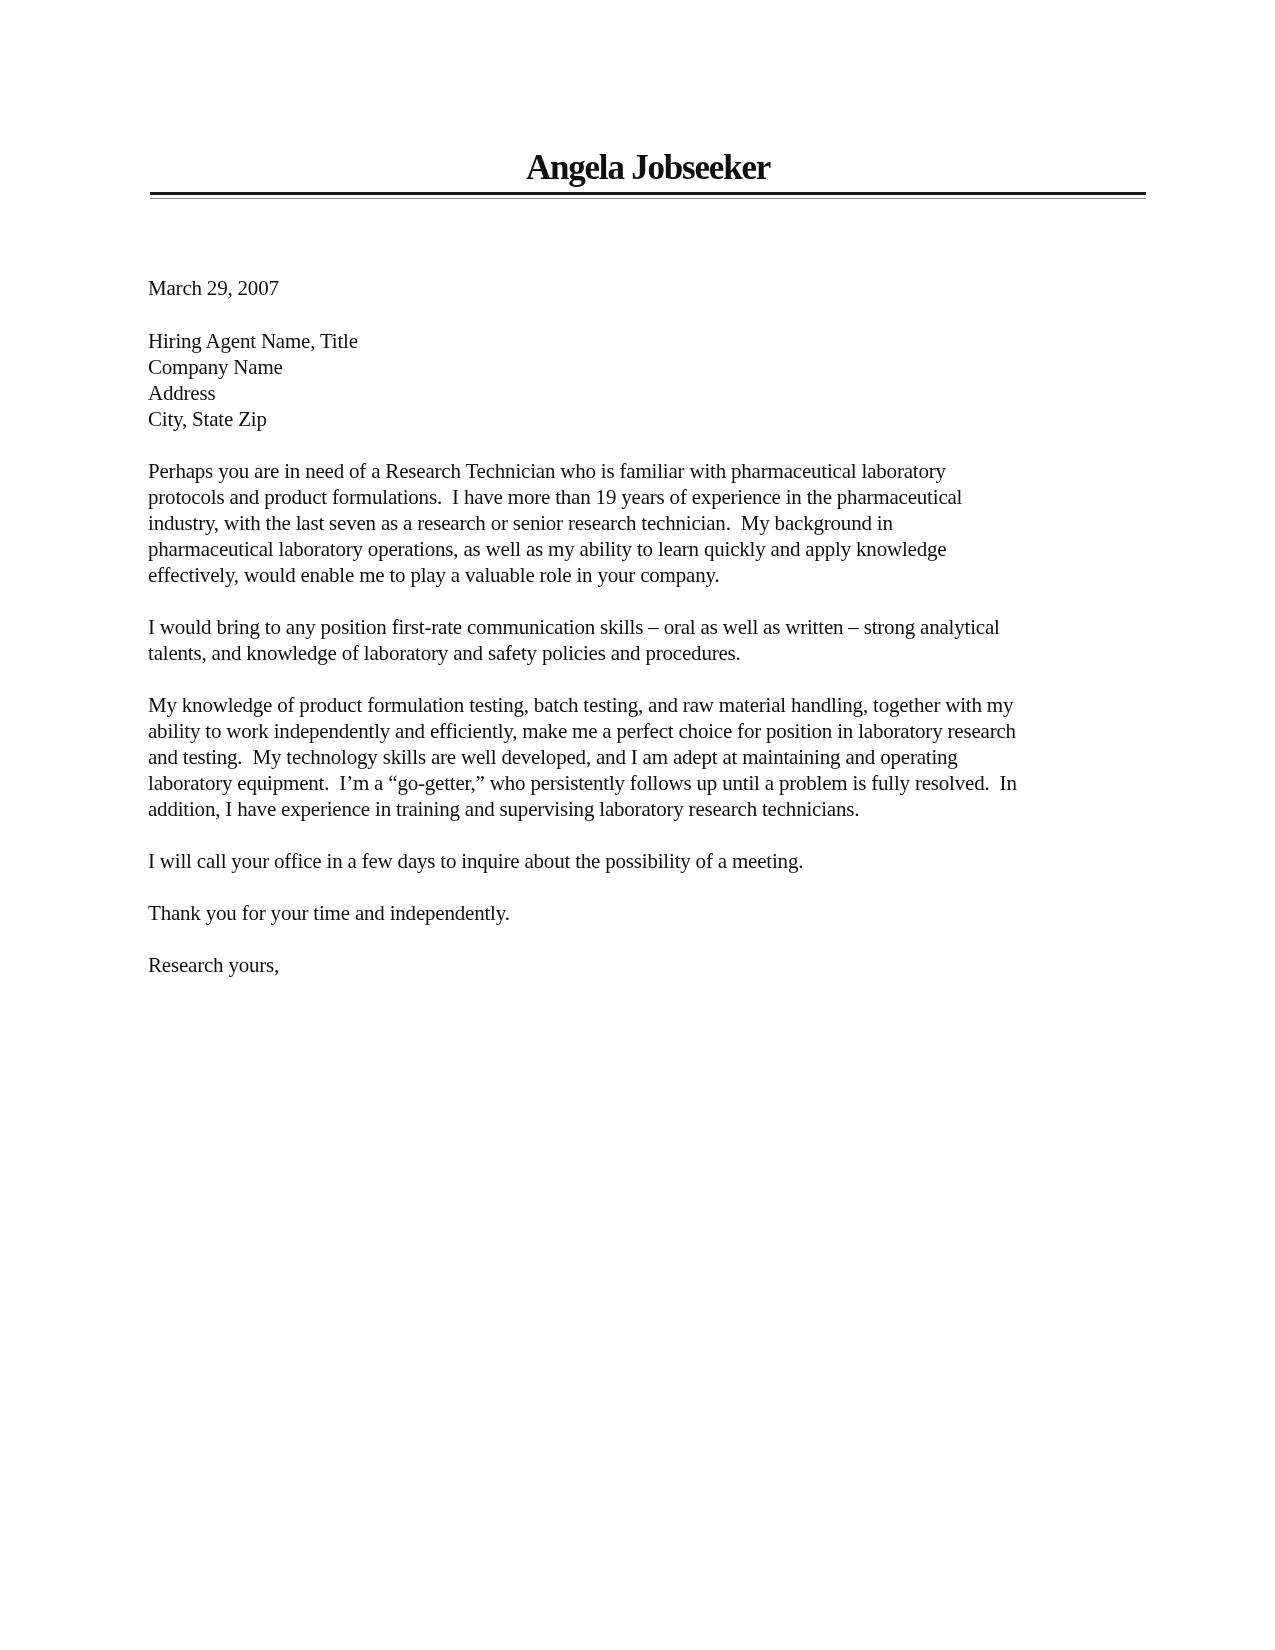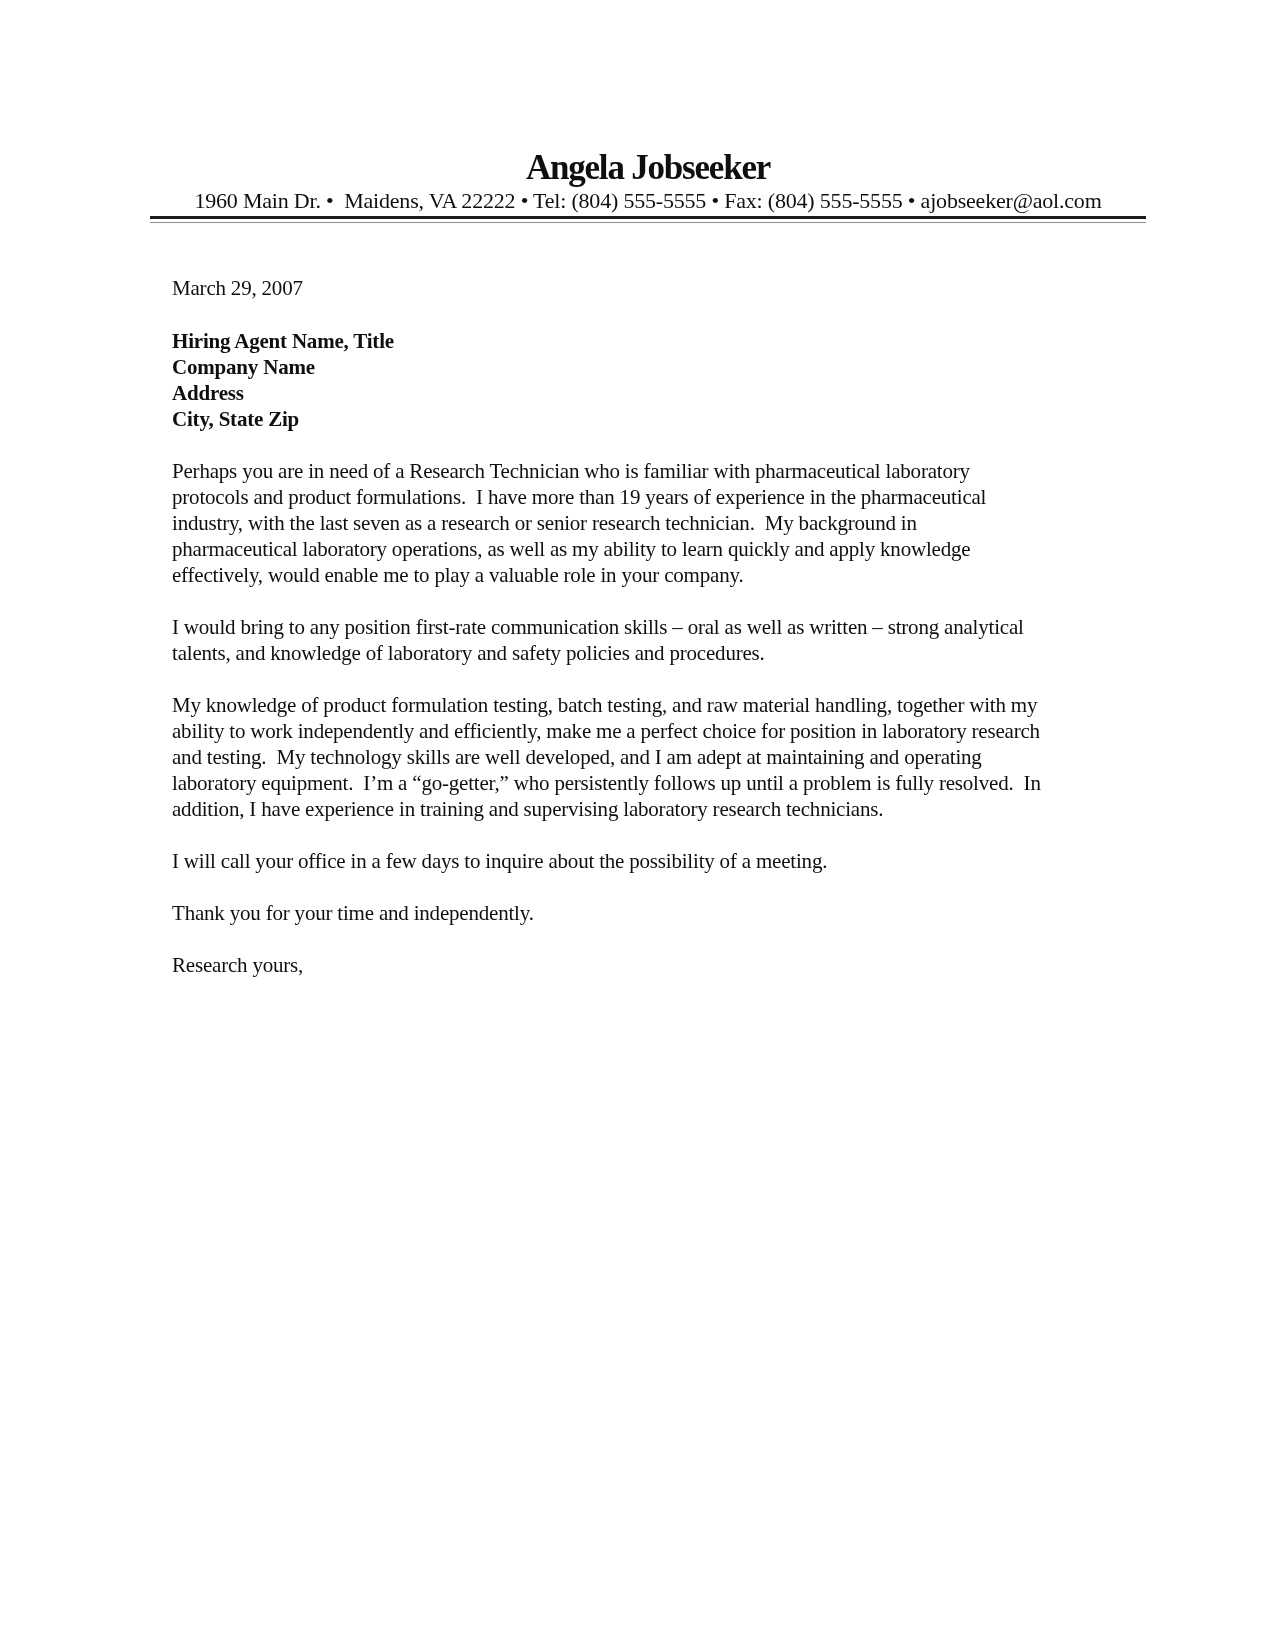--- a/index.html
+++ b/index.html
@@ -43,42 +43,40 @@
     height: 3px;
     border-top: 3px solid var(--rule_thick, #1c1c1c);
     border-bottom: 1px solid var(--rule_thin, #909090);
   }
   
   .letter {
     position: absolute;
     left: 148px;
     top: 275px;
     width: 990px;
-    margin-left: 24px;
   }
   .letter p {
     margin: 0;
     font-size: 21px;
     line-height: 26px;
     letter-spacing: -0.2px;
     white-space: pre;
   }
-  .recipient   { margin-top: 27px !important; font-weight: bold; }
+  .recipient   { margin-top: 27px !important; }
   .salutation  { margin-top: 58px !important; }
   .body-para   { margin-top: 26px !important; }
   .closing     { margin-top: 26px !important; }
 </style>
 </head>
 <body>
 
 <div class="page">
 
   <div class="letterhead">
     <div class="lh-name">Angela Jobseeker</div>
-    <div class="lh-contact">1960 Main Dr. •  Maidens, VA 22222 • Tel: (804) 555-5555 • Fax: (804) 555-5555 • ajobseeker@aol.com</div>
     <div class="lh-rule"></div>
   </div>
 
   <div class="letter">
     <p class="date">March 29, 2007</p>
     <p class="recipient">Hiring Agent Name, Title
 Company Name
 Address
 City, State Zip</p>
     <p class="body-para">Perhaps you are in need of a Research Technician who is familiar with pharmaceutical laboratory

